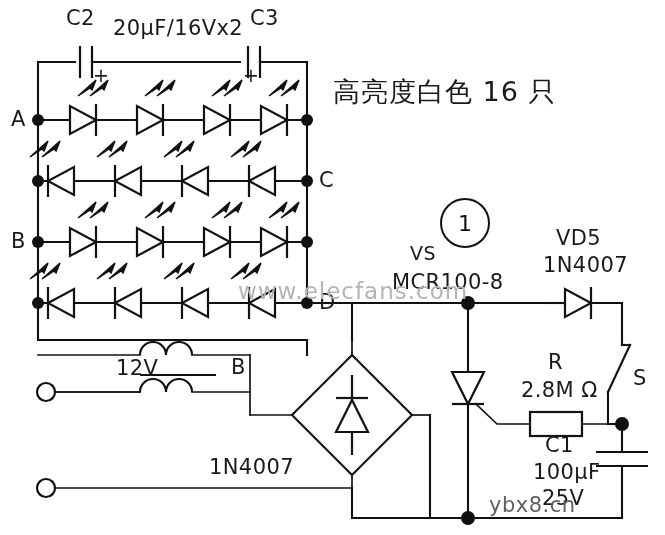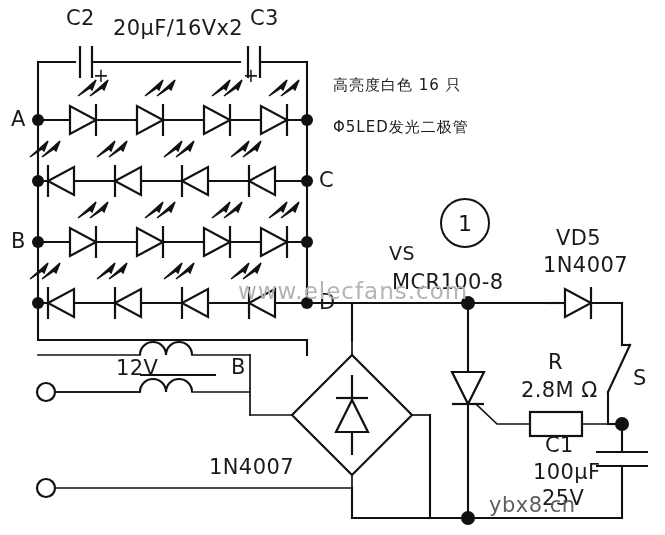--- a/index.html
+++ b/index.html
@@ -64,21 +64,21 @@
   .lbl {
     position: absolute;
     font-family: "DejaVu Sans", sans-serif;
     color: #1a1a1a;
     white-space: nowrap;
     line-height: 1;
     letter-spacing: 0.4px;
   }
   .lbl-lg { font-size: 21px; }
   .lbl-md { font-size: 19px; }
-  .lbl-cn { font-size: 15px; letter-spacing: 1px; text-align: right; }
+  .lbl-cn { font-size: 27px; letter-spacing: 1px; text-align: right; }
   .wm {
     position: absolute;
     color: #9a9a9a;
     font-family: "DejaVu Sans", sans-serif;
     white-space: nowrap;
     pointer-events: none;
   }
   .wm-cn {
     font-size: 40px;
     color: #c3c3c3;
@@ -372,25 +372,24 @@
   <div class="lbl lbl-lg" style="left:11px; top:109px;">A</div>
 
   <div class="lbl lbl-lg" style="left:11px; top:231px;">B</div>
 
   <div class="lbl lbl-lg" style="left:319px; top:170px;">C</div>
 
   <div class="lbl lbl-lg" style="left:319px; top:292px;">D</div>
 
   <div class="lbl lbl-cn" style="left:333px; top:78px;">高亮度白色 16 只</div>
 
-  <div class="lbl lbl-cn" style="left:333px; top:120px;">Φ5LED发光二极管</div>
 
   <div class="circled" style="left:440px; top:198px;">1</div>
 
-  <div class="lbl lbl-md" style="left:389px; top:244px;">VS</div>
+  <div class="lbl lbl-md" style="left:410px; top:244px;">VS</div>
 
   <div class="lbl lbl-lg" style="left:392px; top:272px;">MCR100-8</div>
 
   <div class="lbl lbl-lg" style="left:556px; top:228px;">VD5</div>
 
   <div class="lbl lbl-lg" style="left:543px; top:255px;">1N4007</div>
 
   <div class="lbl lbl-lg" style="left:548px; top:352px;">R</div>
 
   <div class="lbl lbl-lg" style="left:521px; top:380px;">2.8M Ω</div>

